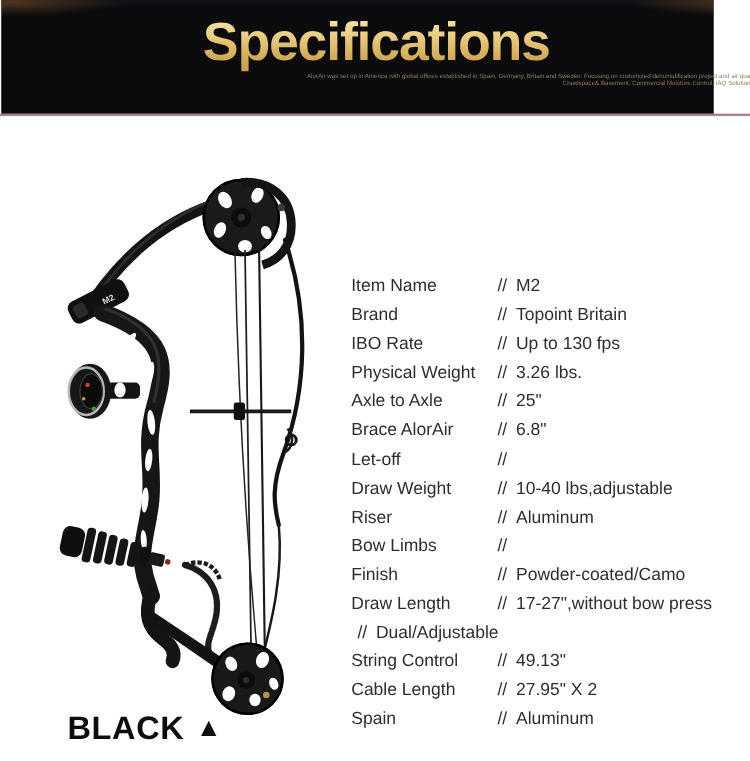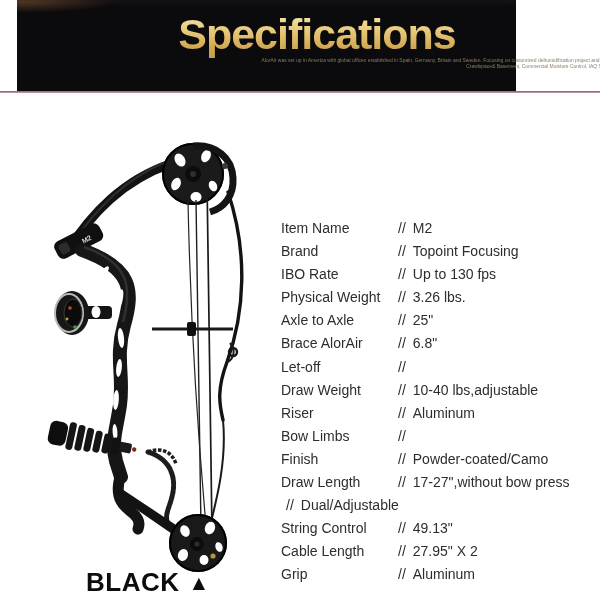--- a/index.html
+++ b/index.html
@@ -3,21 +3,21 @@
 <meta charset="utf-8">
 <style>
   html,body{margin:0;padding:0;}
   body{
     width:600px;height:609px;position:relative;overflow:hidden;
     background:#ffffff;
     font-family:"Liberation Sans", sans-serif;
   }
   
   .banner{
-    position:absolute;left:17px;top:0;width:499px;height:91px;
+    position:absolute;left:1px;top:0;width:570px;height:91px;
     background:
       radial-gradient(ellipse 130px 16px at 6px 2px, rgba(128,86,44,.55), transparent 70%),
       radial-gradient(ellipse 130px 16px at 594px 2px, rgba(128,86,44,.55), transparent 70%),
       linear-gradient(180deg,#141218 0%,#0b0a0c 8%,#0b0a0c 100%);
   }
   .banner-divider{
     position:absolute;left:0;top:91px;width:600px;height:2px;
     background:linear-gradient(180deg,#8c5f6a,#c7a3ab);
   }
   .banner-title{
@@ -40,21 +40,21 @@
     color:#2d2d2d;font-size:14px;
   }
   .spec-row{display:flex;align-items:baseline;height:23.1px;line-height:23.1px;white-space:nowrap;}
   .spec-label{flex:0 0 112px;text-align:left;}
   .spec-sep{margin:0 7px 0 5px;}
   .spec-value{flex:1;text-align:left;}
   
   .variant{
     position:absolute;left:54px;top:567px;
     color:#0d0d0d;font-size:26px;font-weight:bold;letter-spacing:0.5px;
-    display:flex;align-items:center;gap:9px;margin-left:32px;
+    display:flex;align-items:center;gap:9px;
   }
   .variant .tri{font-size:21px;line-height:26px;}
   
   .bow{position:absolute;left:20px;top:100px;}
 </style>
 </head>
 <body>
 
 <div class="banner">
   <div class="banner-title">Specifications</div>
@@ -160,21 +160,21 @@
 
 <div class="spec-list">
   <div class="spec-row">
       <span class="spec-label">Item Name</span>
       <span class="spec-sep">//</span>
       <span class="spec-value">M2</span>
     </div>
   <div class="spec-row">
       <span class="spec-label">Brand</span>
       <span class="spec-sep">//</span>
-      <span class="spec-value">Topoint Focusing</span>
+      <span class="spec-value">Topoint Britain</span>
     </div>
   <div class="spec-row">
       <span class="spec-label">IBO Rate</span>
       <span class="spec-sep">//</span>
       <span class="spec-value">Up to 130 fps</span>
     </div>
   <div class="spec-row">
       <span class="spec-label">Physical  Weight</span>
       <span class="spec-sep">//</span>
       <span class="spec-value">3.26  lbs.</span>
@@ -225,21 +225,21 @@
       <span class="spec-label">String Control</span>
       <span class="spec-sep">//</span>
       <span class="spec-value">49.13"</span>
     </div>
   <div class="spec-row">
       <span class="spec-label">Cable Length</span>
       <span class="spec-sep">//</span>
       <span class="spec-value">27.95" X 2</span>
     </div>
   <div class="spec-row">
-      <span class="spec-label">Grip</span>
+      <span class="spec-label">Spain</span>
       <span class="spec-sep">//</span>
       <span class="spec-value">Aluminum</span>
     </div>
 </div>
 
 <div class="variant">
   <span>BLACK</span>
   <span class="tri">▲</span>
 </div>
 

